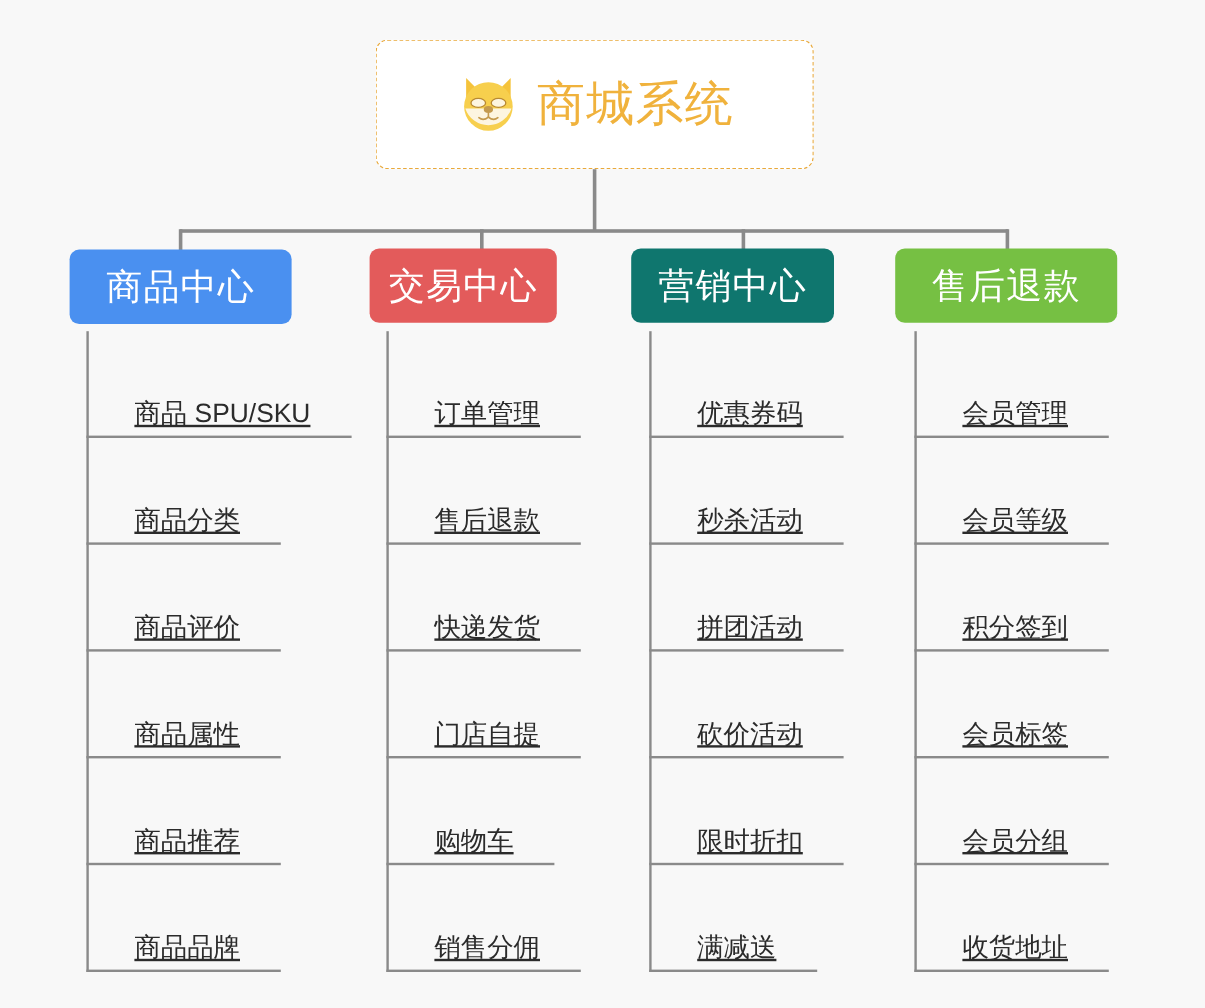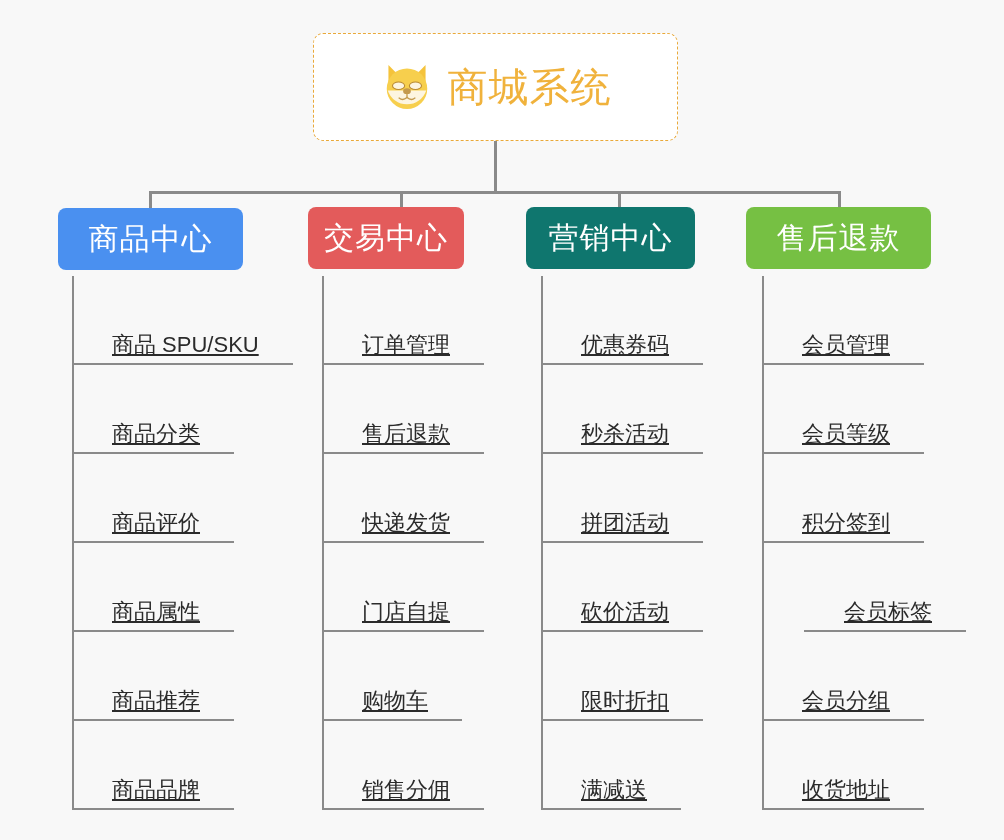--- a/index.html
+++ b/index.html
@@ -227,21 +227,21 @@
     <div class="branch-spine" style="height: 534px; background: rgb(138, 138, 138);"></div>
     <div class="leaf" style="top: 0px; border-bottom-color: rgb(138, 138, 138);">
       <span class="leaf-label">会员管理</span>
     </div>
     <div class="leaf" style="top: 89px; border-bottom-color: rgb(138, 138, 138);">
       <span class="leaf-label">会员等级</span>
     </div>
     <div class="leaf" style="top: 178px; border-bottom-color: rgb(138, 138, 138);">
       <span class="leaf-label">积分签到</span>
     </div>
-    <div class="leaf" style="top: 267px; border-bottom-color: rgb(138, 138, 138); margin-left: 42px;">
+    <div class="leaf" style="top: 267px; border-bottom-color: rgb(138, 138, 138);">
       <span class="leaf-label">会员标签</span>
     </div>
     <div class="leaf" style="top: 356px; border-bottom-color: rgb(138, 138, 138);">
       <span class="leaf-label">会员分组</span>
     </div>
     <div class="leaf" style="top: 445px; border-bottom-color: rgb(138, 138, 138);">
       <span class="leaf-label">收货地址</span>
     </div>
   </div>
 

